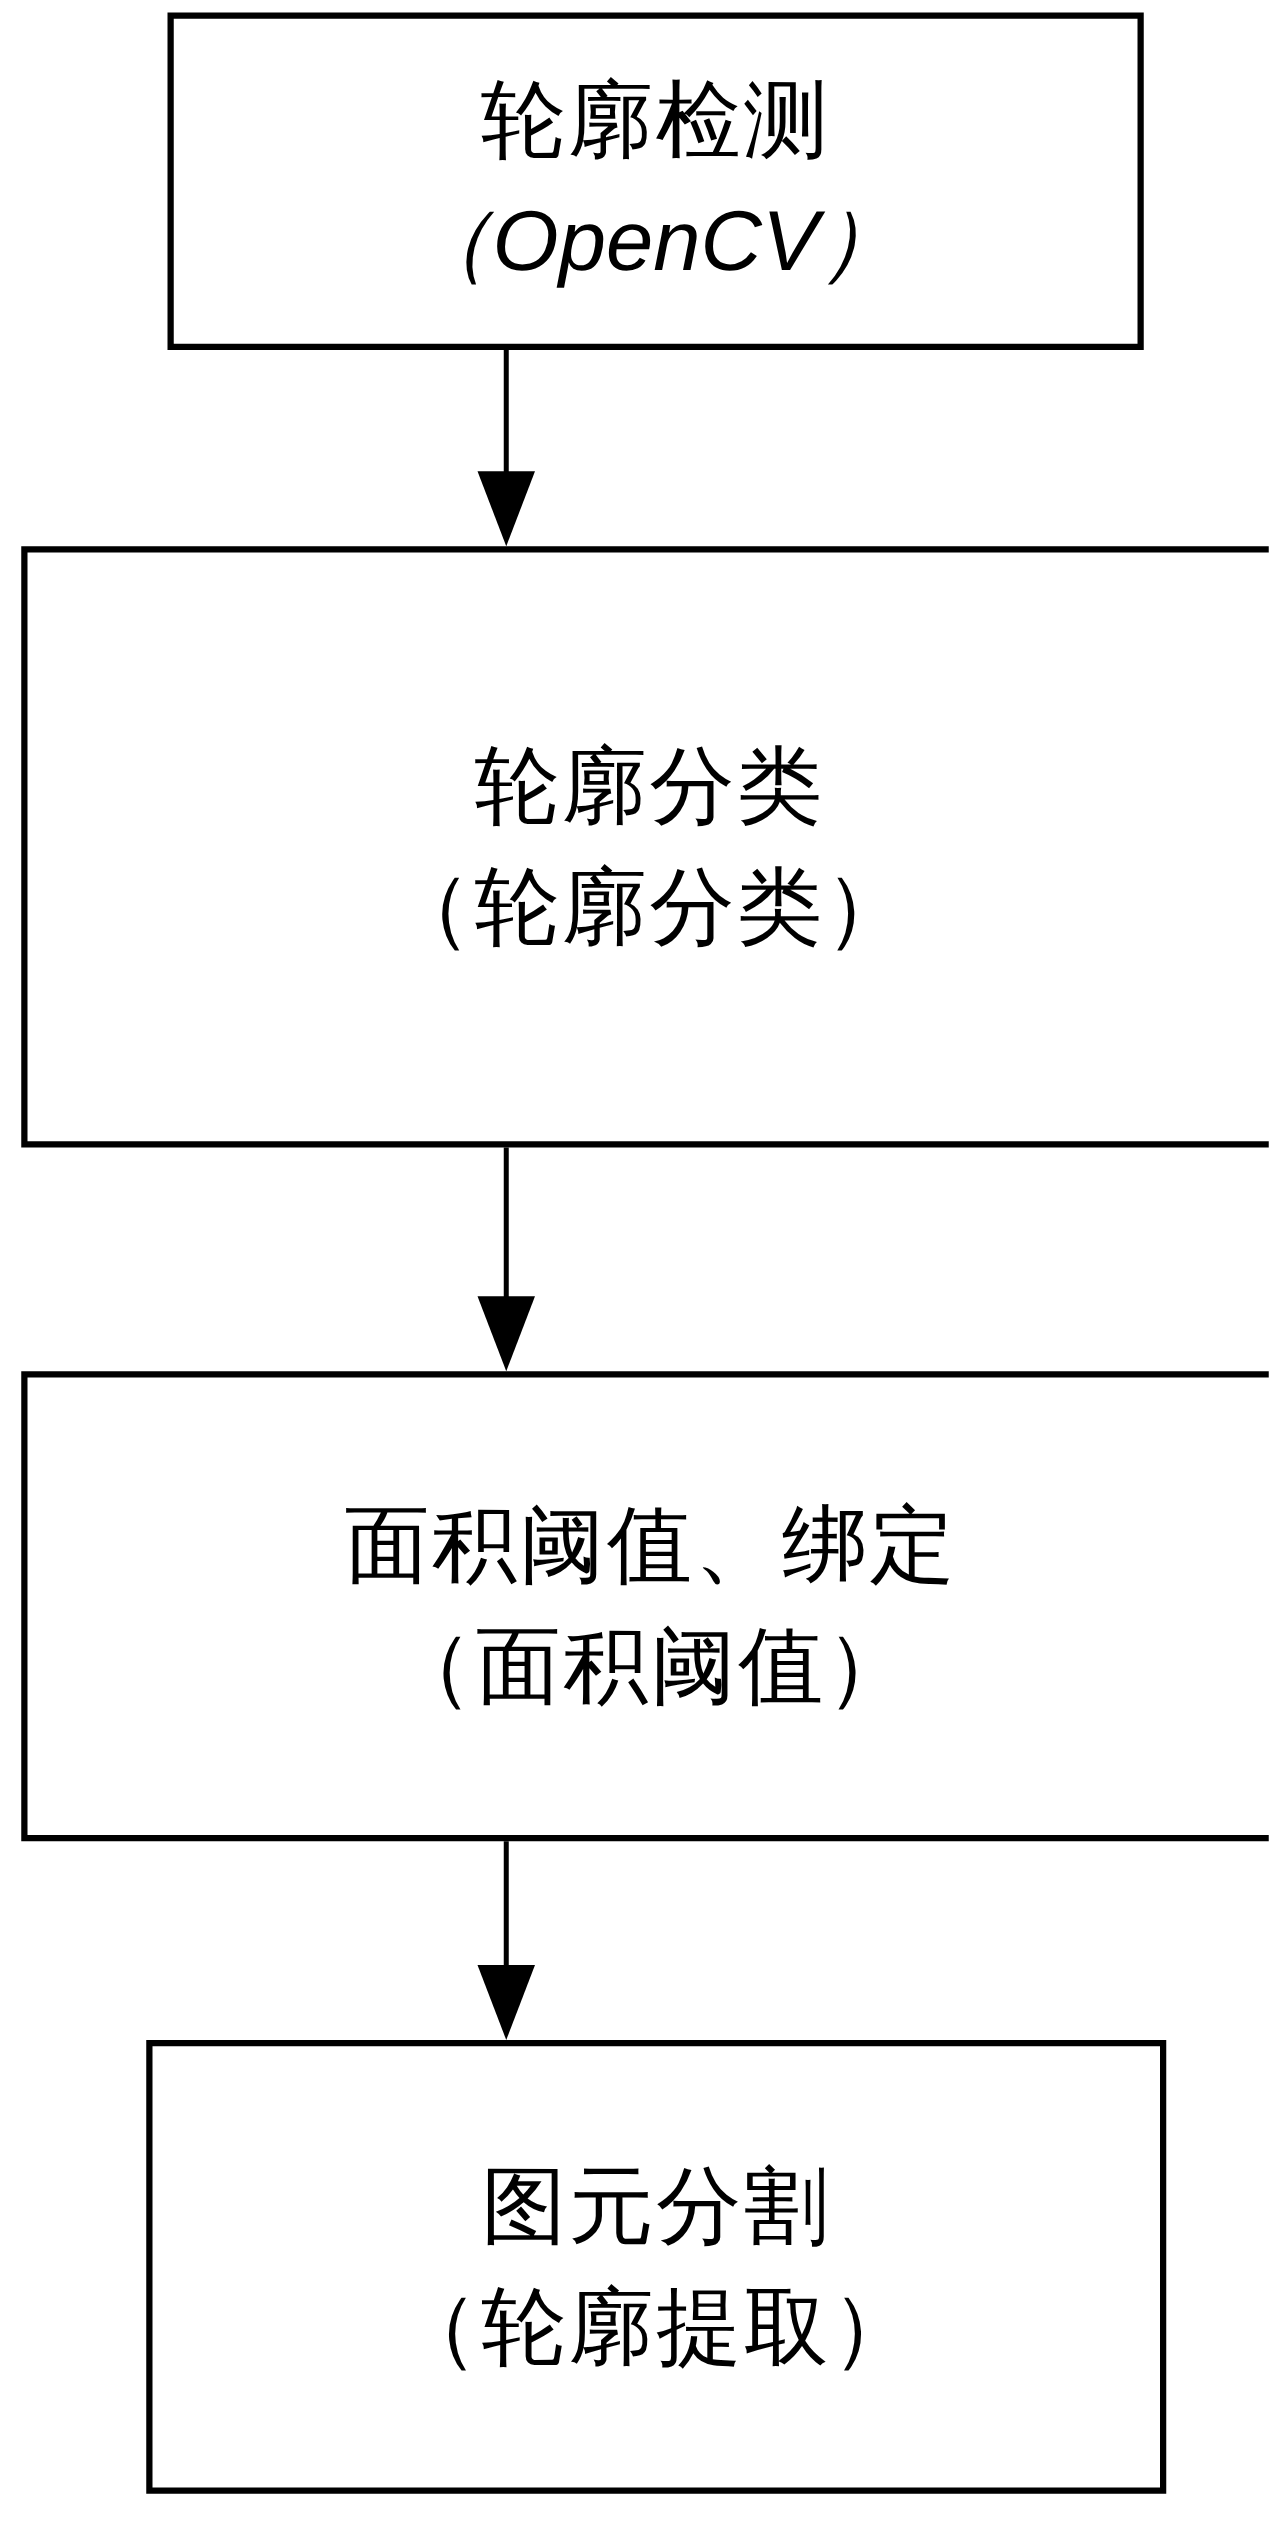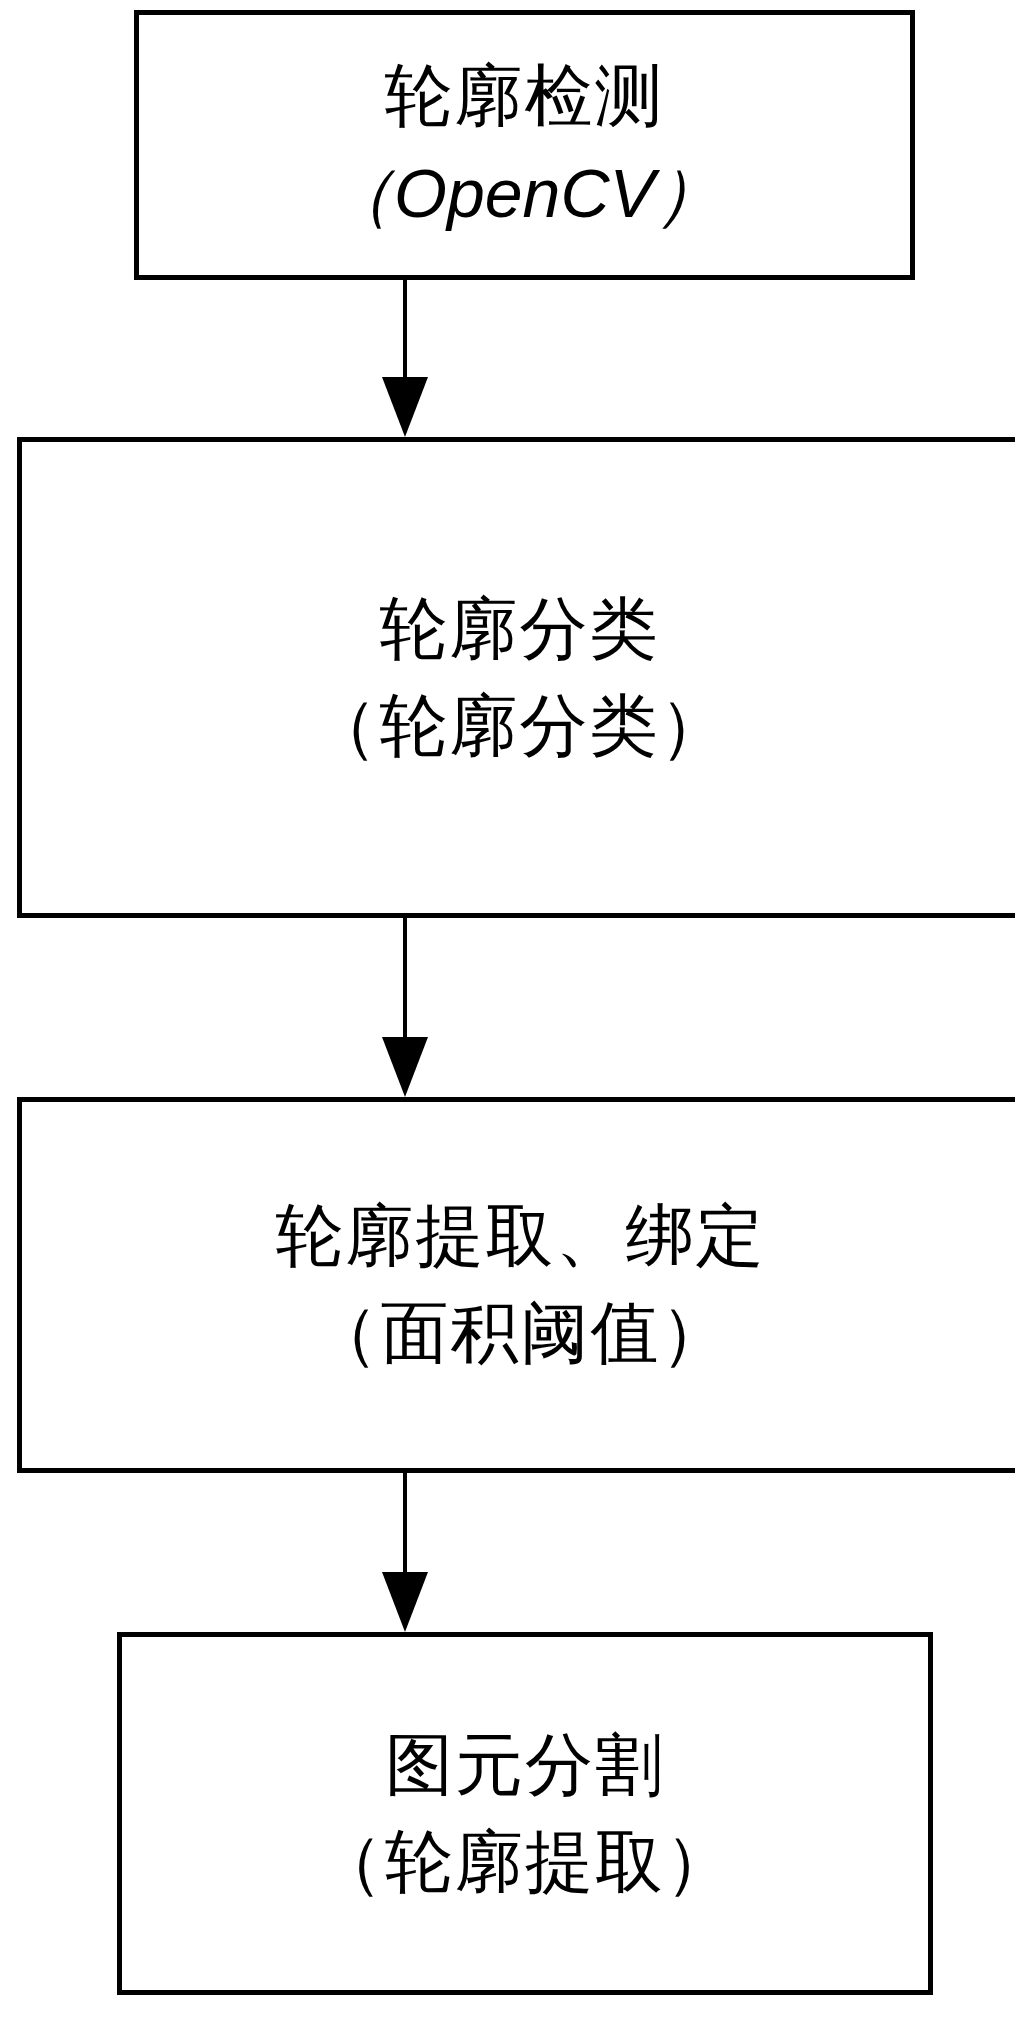--- a/index.html
+++ b/index.html
@@ -99,21 +99,21 @@
     <span class="node-line">轮廓分类</span>
     <span class="node-line">（轮廓分类）</span>
   </div>
 
   <div class="connector" id="connector-2">
     <div class="shaft"></div>
     <div class="head"></div>
   </div>
 
   <div class="node" id="node-3">
-    <span class="node-line">轮廓提取、绑定</span>
+    <span class="node-line">面积阈值、绑定</span>
     <span class="node-line">（面积阈值）</span>
   </div>
 
   <div class="connector" id="connector-3">
     <div class="shaft"></div>
     <div class="head"></div>
   </div>
 
   <div class="node" id="node-4">
     <span class="node-line">图元分割</span>

